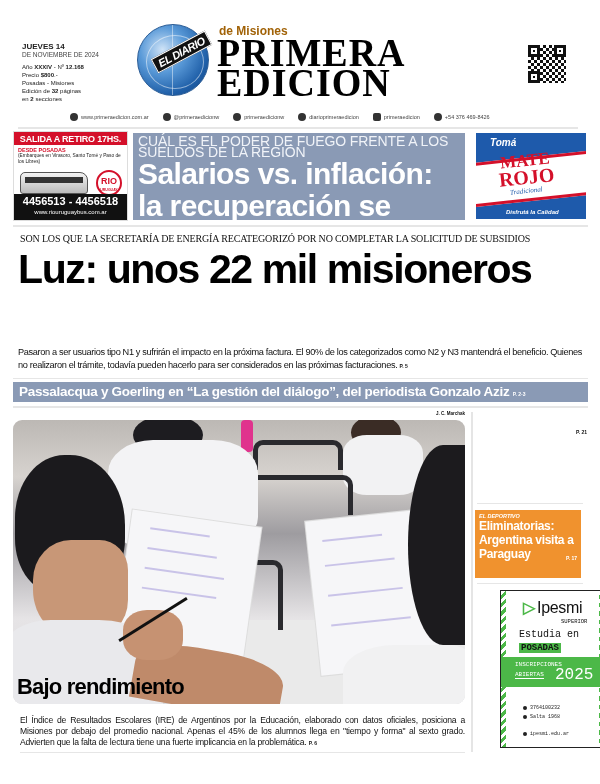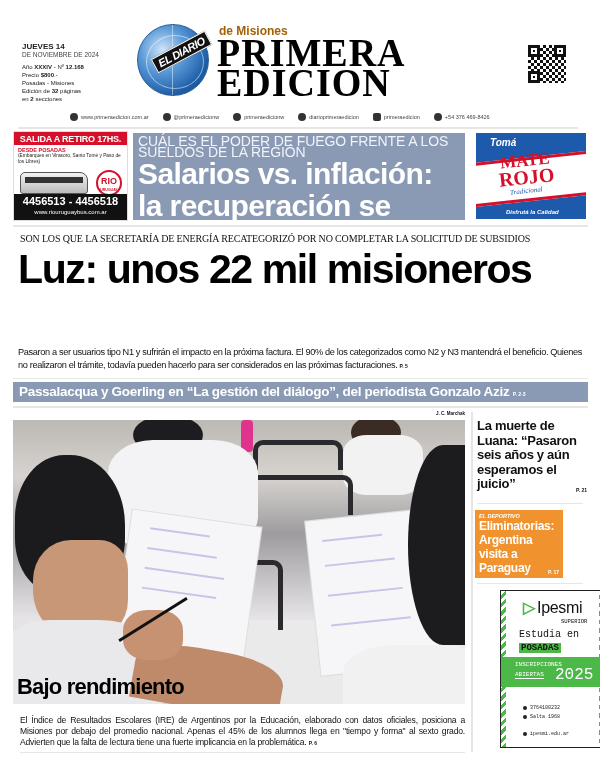--- a/index.html
+++ b/index.html
@@ -71,21 +71,21 @@
   
   .kicker-main { position: absolute; left: 20px; top: 233px; width: 565px; font-size: 10px; letter-spacing: -0.15px; color: #111; white-space: nowrap; font-family: Liberation Serif, serif; }
   .headline { position: absolute; left: 18px; top: 247px; width: 570px; font-weight: bold; font-size: 41px; line-height: 44px; letter-spacing: -1.4px; color: #000; }
   .dek { position: absolute; left: 18px; top: 346px; width: 570px; font-size: 9.2px; line-height: 12.5px; color: #111; letter-spacing: -0.35px; }
 
   .band { position: absolute; left: 13px; top: 382px; width: 575px; height: 20px; background: #8a9ab5; color: #fff; font-weight: bold; font-size: 13.5px; line-height: 20px; padding-left: 6px; letter-spacing: -0.3px; }
 
   
   .credit { position: absolute; left: 436px; top: 411px; font-size: 4.5px; font-weight: bold; color: #111; }
   .photo { position: absolute; left: 13px; top: 420px; width: 452px; height: 284px; overflow: hidden;
-    background: linear-gradient(180deg, #bcb8b4 0%, #d7d3cf 20%, #9e9ca0 40%, #e6e4e6 70%, #d9d8da 100%); }
+    background: linear-gradient(180deg, #bcb8b4 0%, #d7d3cf 20%, #9e9ca0 40%, #e6e4e6 70%, #d9d8da 100%); border-radius: 9px; }
   .ph-hair { position: absolute; left: 2px; top: 35px; width: 110px; height: 140px; background: #1b1a1d; border-radius: 45% 50% 40% 40%; }
   .ph-face { position: absolute; left: 20px; top: 120px; width: 95px; height: 100px; background: #c89777; border-radius: 40% 30% 40% 50%; }
   .ph-shirt-l { position: absolute; left: -10px; top: 200px; width: 160px; height: 100px; background: #e9e9ec; border-radius: 30% 40% 0 0; }
   .ph-hair2 { position: absolute; left: 120px; top: -5px; width: 70px; height: 40px; background: #1d1c20; border-radius: 50%; }
   .ph-paper1 { position: absolute; left: 110px; top: 98px; width: 130px; height: 130px; background: #f6f6f8; transform: rotate(8deg); box-shadow: 0 0 0 1px #ddd; }
   .ph-paper2 { position: absolute; left: 300px; top: 95px; width: 120px; height: 155px; background: #f6f6f8; transform: rotate(-6deg); box-shadow: 0 0 0 1px #ddd; }
   .ph-line { position: absolute; height: 2px; background: #c9c3e8; }
   .ph-desk { position: absolute; left: 200px; top: 200px; width: 260px; height: 90px; background: #eaeaea; }
   .ph-chair { position: absolute; border: 5px solid #2a2a2e; border-bottom: none; border-radius: 10px 10px 0 0; }
   .ph-hair3 { position: absolute; left: 395px; top: 25px; width: 70px; height: 200px; background: #1c1b1e; border-radius: 50% 20% 20% 50%; }
@@ -97,21 +97,21 @@
   .ph-arm { position: absolute; left: 120px; top: 230px; width: 150px; height: 60px; background: #bf8a6a; border-radius: 40% 40% 0 0; transform: rotate(10deg); }
   .ph-arm2 { position: absolute; left: 330px; top: 225px; width: 130px; height: 70px; background: #f1f1f2; border-radius: 40% 20% 0 0; }
   .photo-caption { position: absolute; left: 4px; bottom: 4px; font-weight: bold; font-size: 22px; color: #000; letter-spacing: -0.8px; }
 
   .bottom-text { position: absolute; left: 20px; top: 715px; width: 445px; font-size: 8.6px; line-height: 11px; color: #111; letter-spacing: -0.2px; text-align: justify; }
 
   
   .vrule { position: absolute; left: 471px; width: 2px; background: #e5e5e5; }
   .luana { position: absolute; left: 477px; top: 419px; width: 110px; font-weight: bold; font-size: 13px; line-height: 14.5px; letter-spacing: -0.3px; color: #111; }
   .luana .pg { float: right; margin-top: 6px; }
-  .deportivo { position: absolute; left: 475px; top: 510px; width: 88px; height: 68px; background: #f0922e; padding: 3px 4px; color: #fff; }
+  .deportivo { position: absolute; left: 475px; top: 510px; width: 106px; height: 68px; background: #f0922e; padding: 3px 4px; color: #fff; }
   .deportivo .sec { font-size: 5.5px; font-style: italic; font-weight: bold; }
   .deportivo .t { font-weight: bold; font-size: 12px; line-height: 14px; letter-spacing: -0.3px; }
   .deportivo .pg { float: right; margin-top: 4px; }
 
   .ipesmi { position: absolute; left: 500px; top: 590px; width: 105px; height: 158px; background: #fff; border: 1px solid #222; overflow: hidden; }
   .stripe { position: absolute; top: 0; bottom: 0; width: 5px; background: repeating-linear-gradient(-45deg, #4cb848 0 3px, #fff 3px 6px); }
   .ip-logo { position: absolute; left: 22px; top: 7px; font-size: 16px; color: #111; letter-spacing: -0.3px; }
   .ip-logo .tri { color: #4cb848; font-weight: bold; margin-right: 2px; }
   .ip-sup { position: absolute; left: 60px; top: 27px; font-family: "Liberation Mono", monospace; font-size: 5.5px; }
   .ip-est { position: absolute; left: 18px; top: 38px; font-family: "Liberation Mono", monospace; font-size: 10px; }
@@ -288,21 +288,20 @@
 
 <div class="bottom-text">
   <span>El Índice de Resultados Escolares (IRE) de Argentinos por la Educación, elaborado con datos oficiales, posiciona a Misiones por debajo del promedio nacional. Apenas el 45% de los alumnos llega en "tiempo y forma" al sexto grado. Advierten que la falta de lectura tiene una fuerte implicancia en la problemática.</span>
   <span class="pg">P. 6</span>
 </div>
 <div class="rule" style="left:20px;top:752px;width:445px;height:1px;"></div>
 
 <div class="vrule" style="top:412px;height:340px;"></div>
 
 <div class="luana">
-  <span>La muerte de Luana: “Pasaron seis años y aún esperamos el juicio”</span>
   <span class="pg">P. 21</span>
 </div>
 <div class="rule" style="left:477px;top:503px;width:106px;height:1px;"></div>
 
 <div class="deportivo">
   <div class="sec">EL DEPORTIVO</div>
   <div class="t">
     <span>Eliminatorias: Argentina visita a Paraguay</span>
     <span class="pg">P. 17</span>
   </div>

